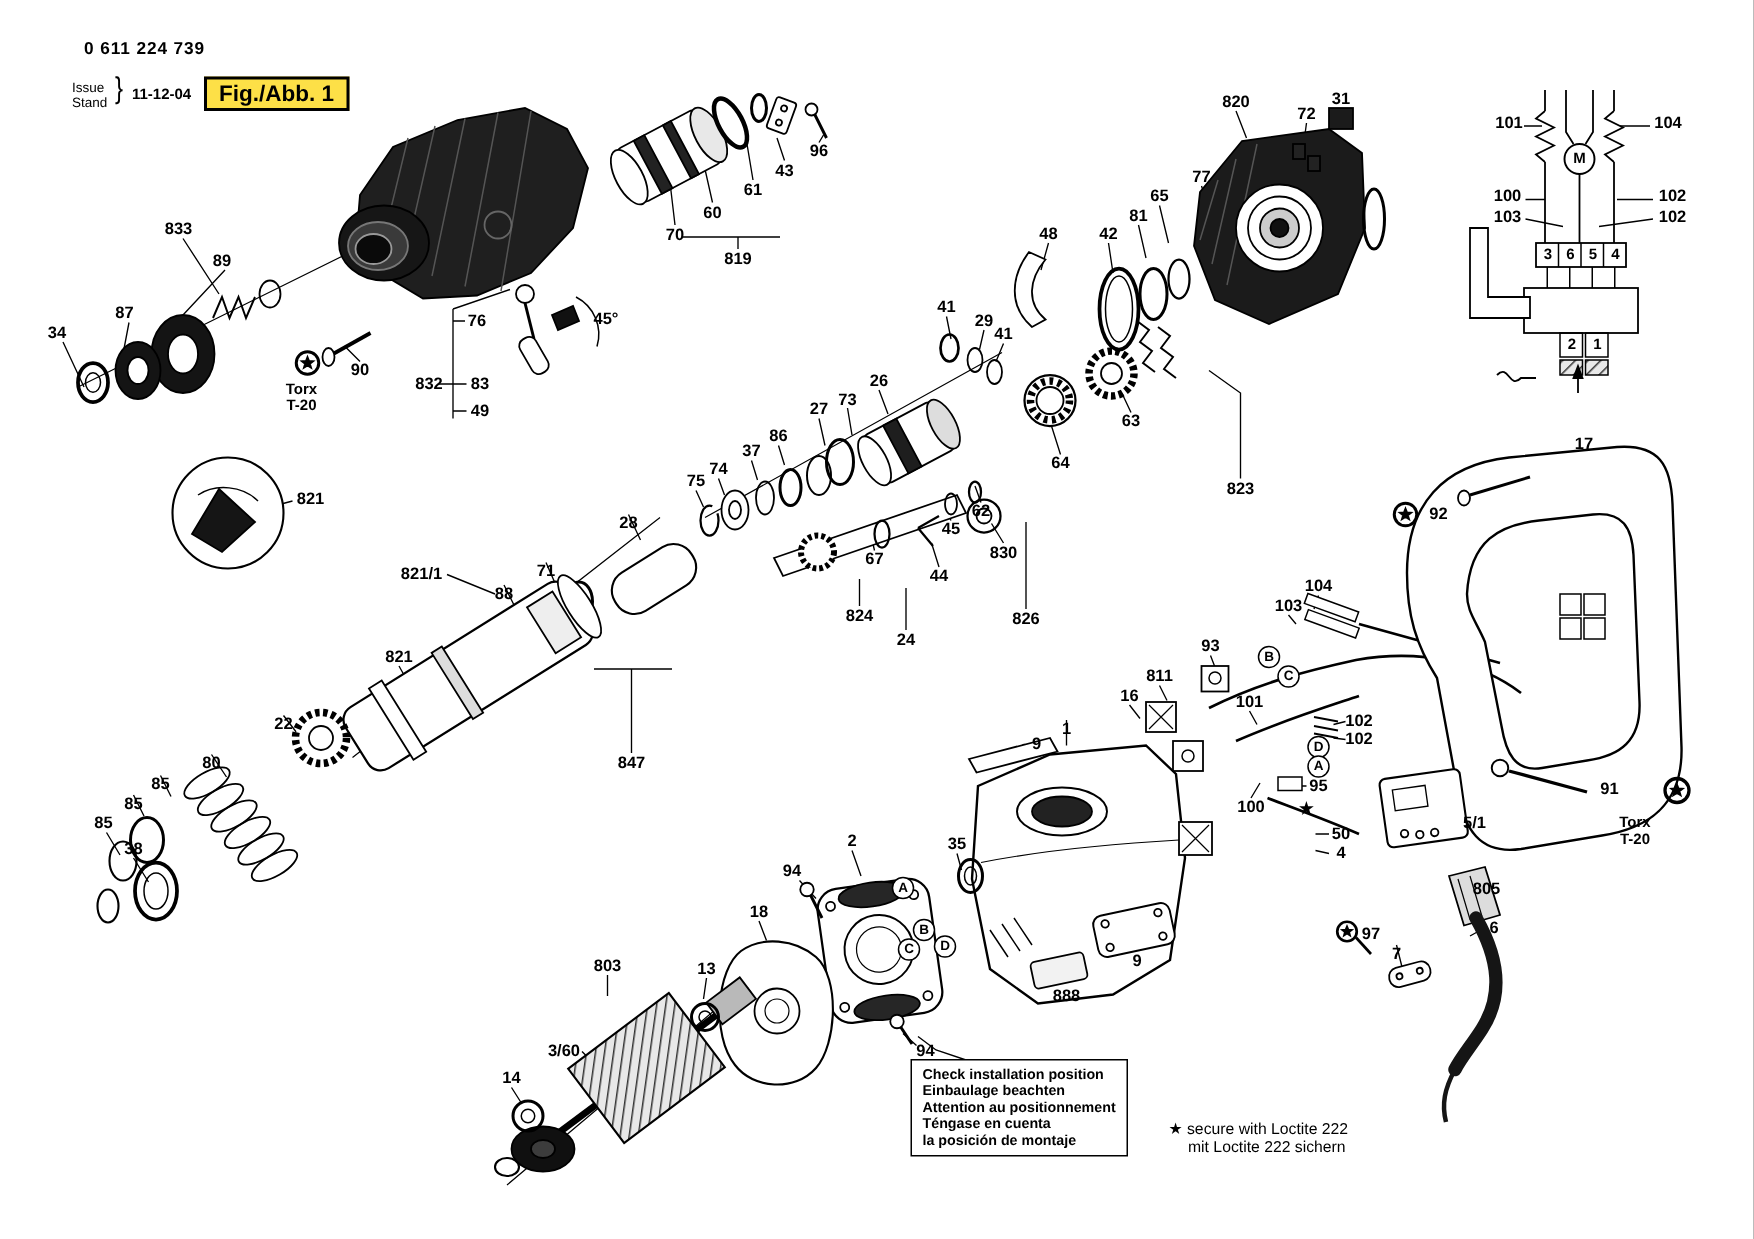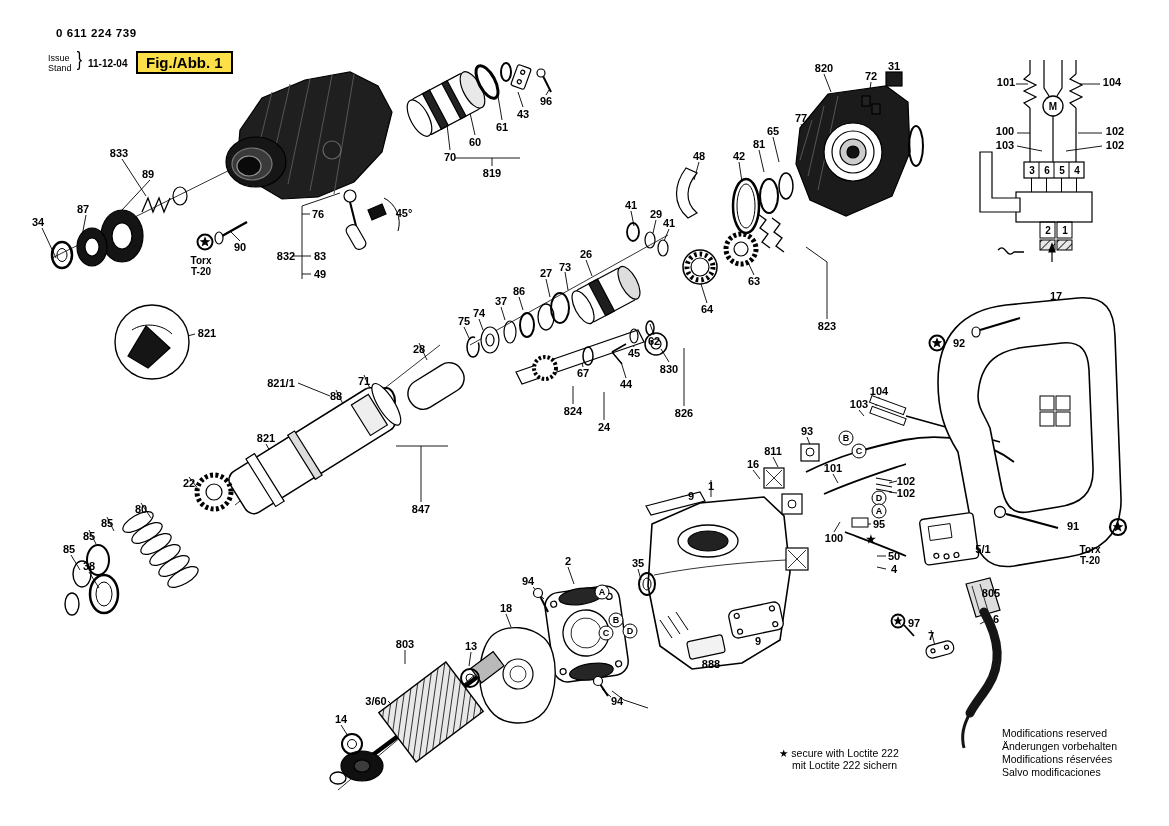--- a/index.html
+++ b/index.html
@@ -497,26 +497,27 @@
       <div class="part-label" style="left: 506px; top: 608px;">18</div>
       <div class="part-label" style="left: 405px; top: 644px;">803</div>
       <div class="part-label" style="left: 471px; top: 646px;">13</div>
       <div class="part-label" style="left: 376px; top: 701px;">3/60</div>
       <div class="part-label" style="left: 341px; top: 719px;">14</div>
       <div class="part-label" style="left: 617px; top: 701px;">94</div>
       <div class="part-label" style="left: 711px; top: 664px;">888</div>
       <div class="part-label" style="left: 758px; top: 641px;">9</div>
     </div>
 
+  <div class="note-box">
+    <div>Check installation position</div>
+    <div>Einbaulage beachten</div>
+    <div>Attention au positionnement</div>
+    <div>Téngase en cuenta</div>
+    <div>la posición de montaje</div>
+  </div>
 
   <div class="loctite">
     <div>★ secure with Loctite 222</div>
     <div class="l2">mit Loctite 222 sichern</div>
   </div>
 
-  <div class="mods">
-    <div>Modifications reserved</div>
-    <div>Änderungen vorbehalten</div>
-    <div>Modifications réservées</div>
-    <div>Salvo modificaciones</div>
-  </div>
 
 </div>
 
 </body></html>

